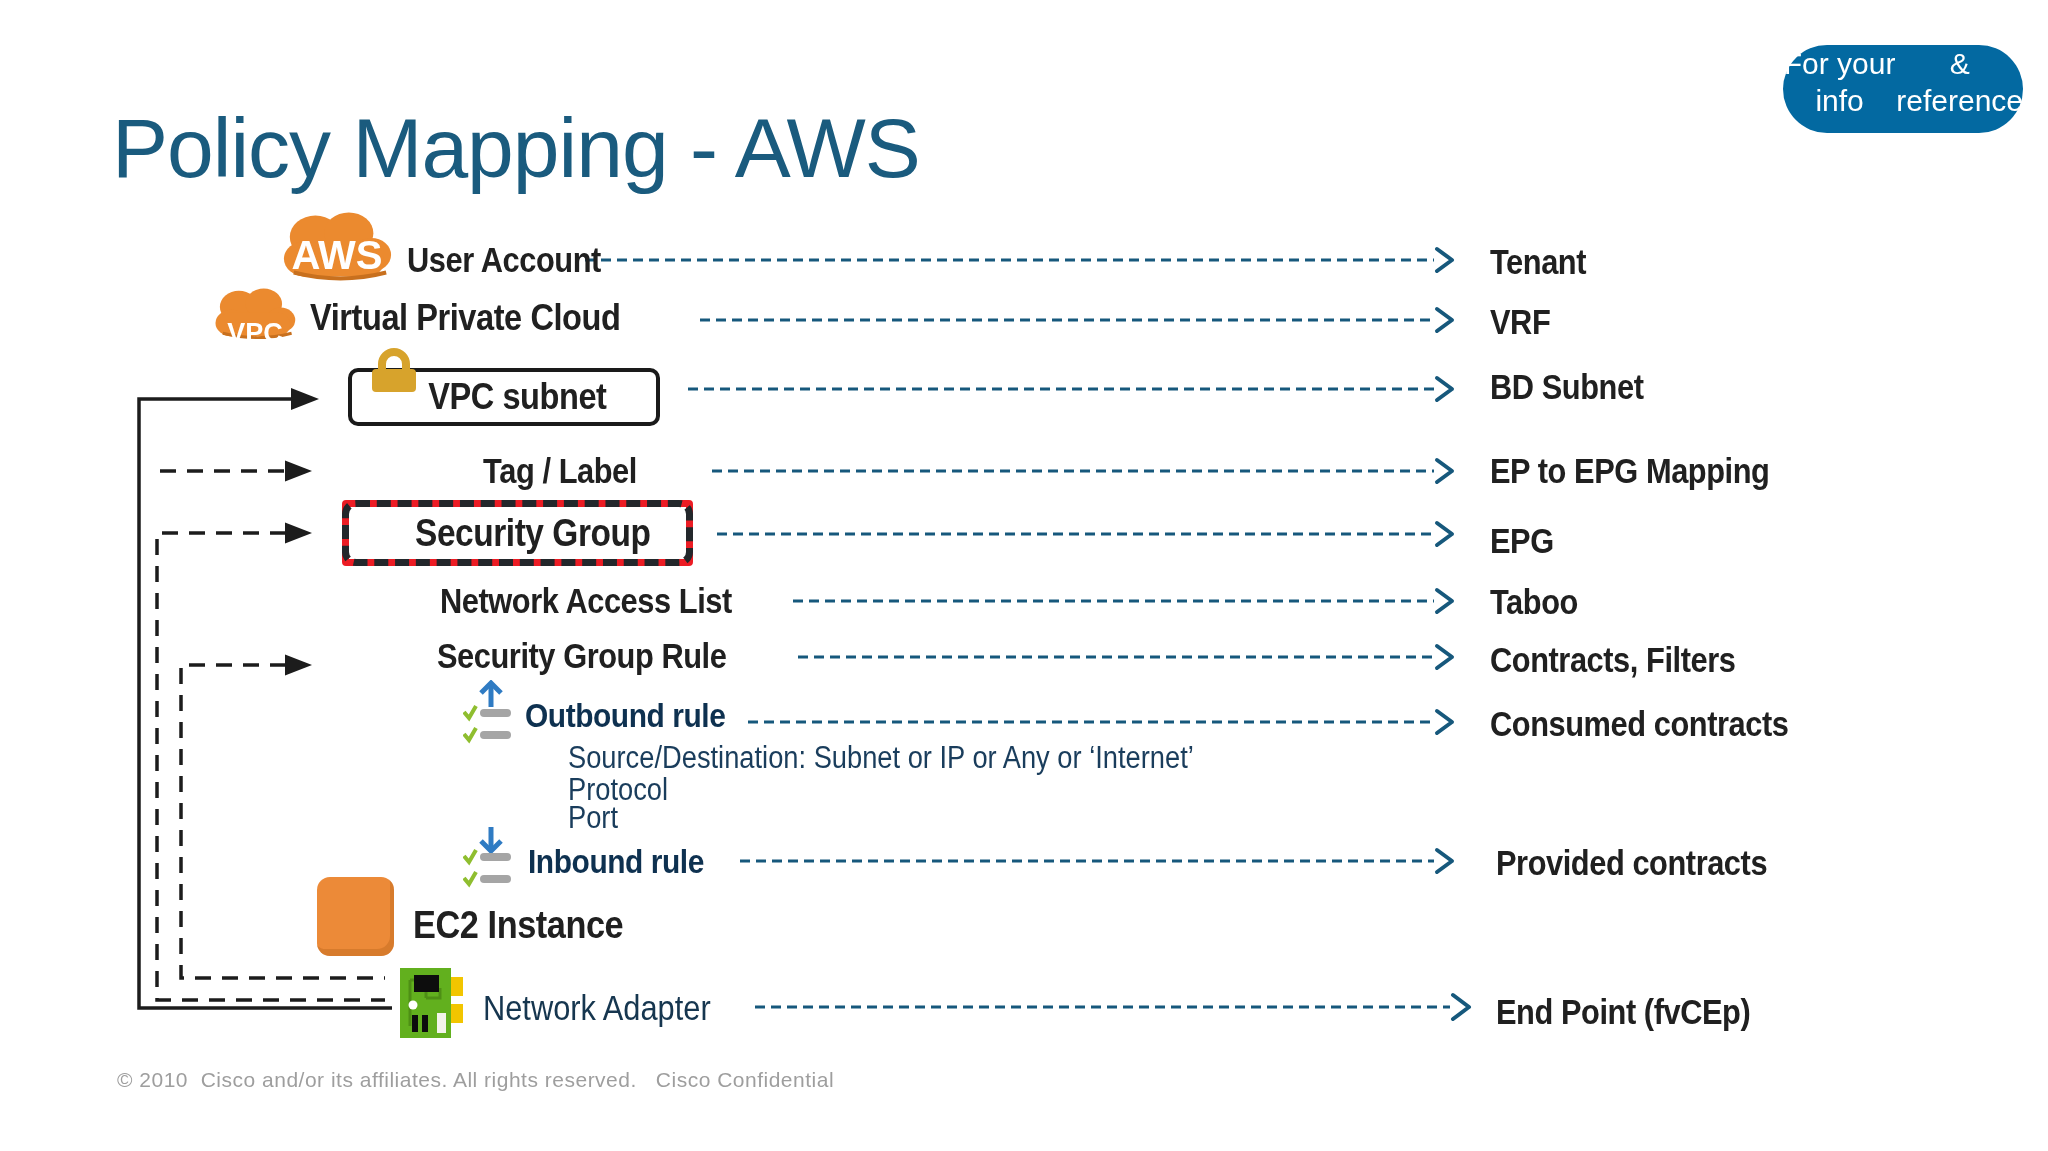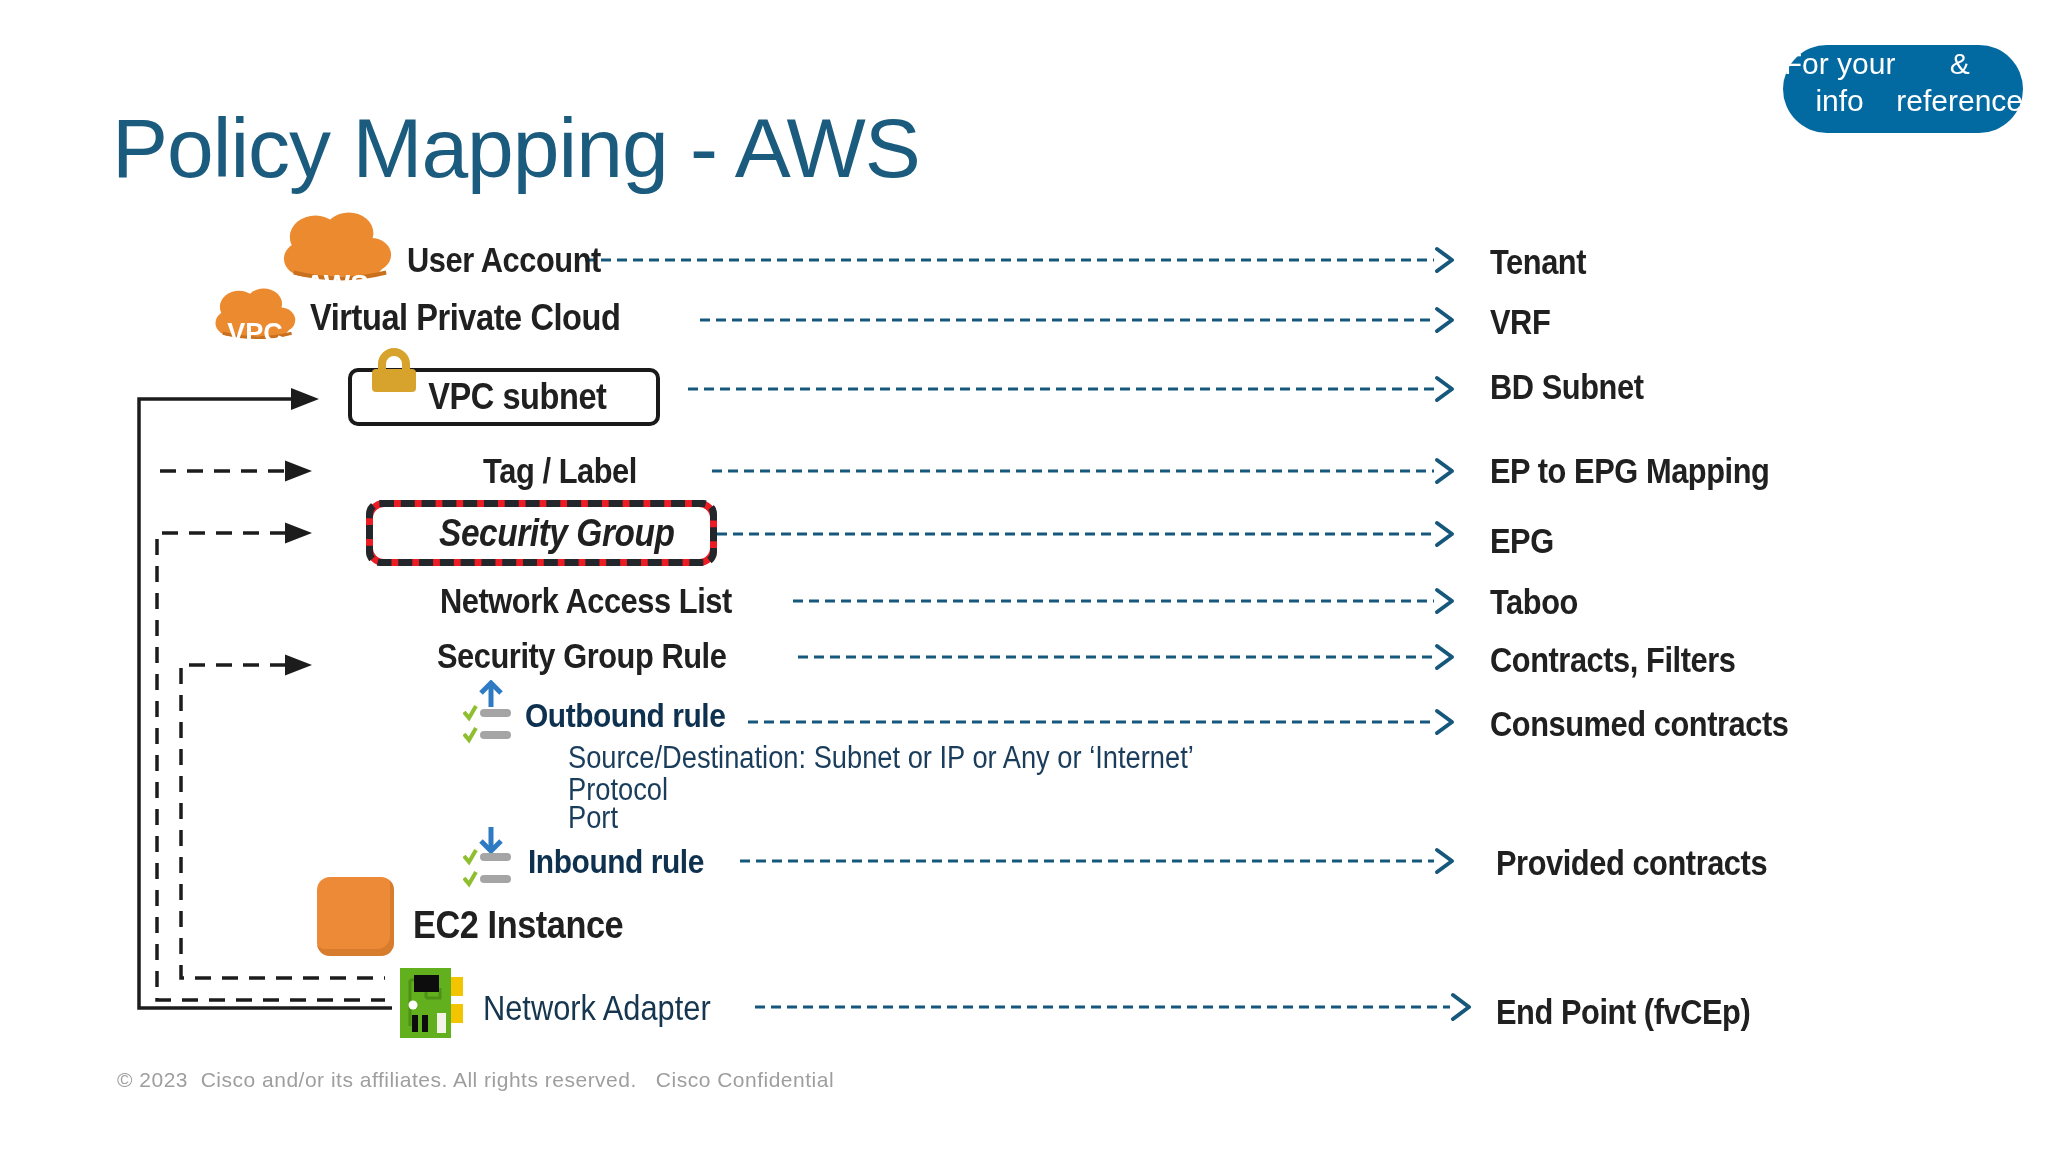--- a/index.html
+++ b/index.html
@@ -24,22 +24,22 @@
   .b-navy{font-weight:bold;color:#0E3150;font-size:34px;letter-spacing:-0.5px;}
   .r-navy{font-weight:400;color:#1A3D5C;font-size:31px;letter-spacing:0;}
   .row-text{height:56px;line-height:56px;}
   .centered{text-align:center;transform-origin:50% 50%;}
   .vpc-subnet-box{
     left:348px;top:368px;width:312px;height:58px;background:#fff;
     border:4px solid #1a1a1a;border-radius:10px;box-sizing:border-box;
     display:flex;align-items:center;justify-content:center;padding-left:26px;
   }
   .sg-box{
-    left:366px;top:500px;width:351px;height:66px;background:#fff;
-    border:7px solid #EC1C24;border-radius:18px;box-sizing:border-box;font-style:italic;
+    left:342px;top:500px;width:351px;height:66px;background:#fff;
+    border:7px solid #EC1C24;border-radius:4px;box-sizing:border-box;
   }
   .sg-box::after{ 
     content:"";position:absolute;inset:-7px;border:7px dashed #23272b;
     border-radius:14px;pointer-events:none;
   }
   .sg-inner{
     position:absolute;inset:0;display:flex;align-items:center;justify-content:center;
     padding-left:30px;
   }
   .ec2-box{
@@ -111,21 +111,21 @@
     <svg width="118" height="82" viewBox="0 0 120 82">
       <g fill="#EB8A2F">
         <ellipse cx="38" cy="34" rx="26" ry="22"></ellipse>
         <ellipse cx="72" cy="30" rx="25" ry="21"></ellipse>
         <ellipse cx="95" cy="52" rx="20" ry="17"></ellipse>
         <ellipse cx="28" cy="56" rx="22" ry="18"></ellipse>
         <rect x="10" y="42" width="98" height="32" rx="16"></rect>
       </g>
       <path d="M16 70 q48 12 94 0" stroke="#C8701E" stroke-width="4" fill="none"></path>
     </svg>
-    <div class="abs cloud-label" style="left:0;top:30px;width:118px;font-size:28px;margin-top:36px;">AWS</div>
+    <div class="abs cloud-label" style="left:0;top:30px;width:118px;font-size:40px;">AWS</div>
   </div>
 
   <div class="abs" style="left:210px;top:282px;width:90px;height:60px;">
     <svg width="90" height="60" viewBox="0 0 120 82">
       <g fill="#EB8A2F">
         <ellipse cx="38" cy="34" rx="26" ry="22"></ellipse>
         <ellipse cx="72" cy="30" rx="25" ry="21"></ellipse>
         <ellipse cx="95" cy="52" rx="20" ry="17"></ellipse>
         <ellipse cx="28" cy="56" rx="22" ry="18"></ellipse>
         <rect x="10" y="42" width="98" height="32" rx="16"></rect>
@@ -217,15 +217,15 @@
   <div class="abs lbl b-black row-text" style="left:1490px;top:294px;">VRF</div>
   <div class="abs lbl b-black row-text" style="left:1490px;top:359px;">BD Subnet</div>
   <div class="abs lbl b-black row-text" style="left:1490px;top:443px;">EP to EPG Mapping</div>
   <div class="abs lbl b-black row-text" style="left:1490px;top:513px;">EPG</div>
   <div class="abs lbl b-black row-text" style="left:1490px;top:574px;">Taboo</div>
   <div class="abs lbl b-black row-text" style="left:1490px;top:632px;">Contracts, Filters</div>
   <div class="abs lbl b-black row-text" style="left:1490px;top:696px;">Consumed contracts</div>
   <div class="abs lbl b-black row-text" style="left:1496px;top:835px;">Provided contracts</div>
   <div class="abs lbl b-black row-text" style="left:1496px;top:984px;">End Point (fvCEp)</div>
 
-  <div class="abs footer">© 2023  Cisco and/or its affiliates. All rights reserved.   Cisco Confidential</div>
+  <div class="abs footer">© 2010  Cisco and/or its affiliates. All rights reserved.   Cisco Confidential</div>
 
 </div>
 
 </body></html>

